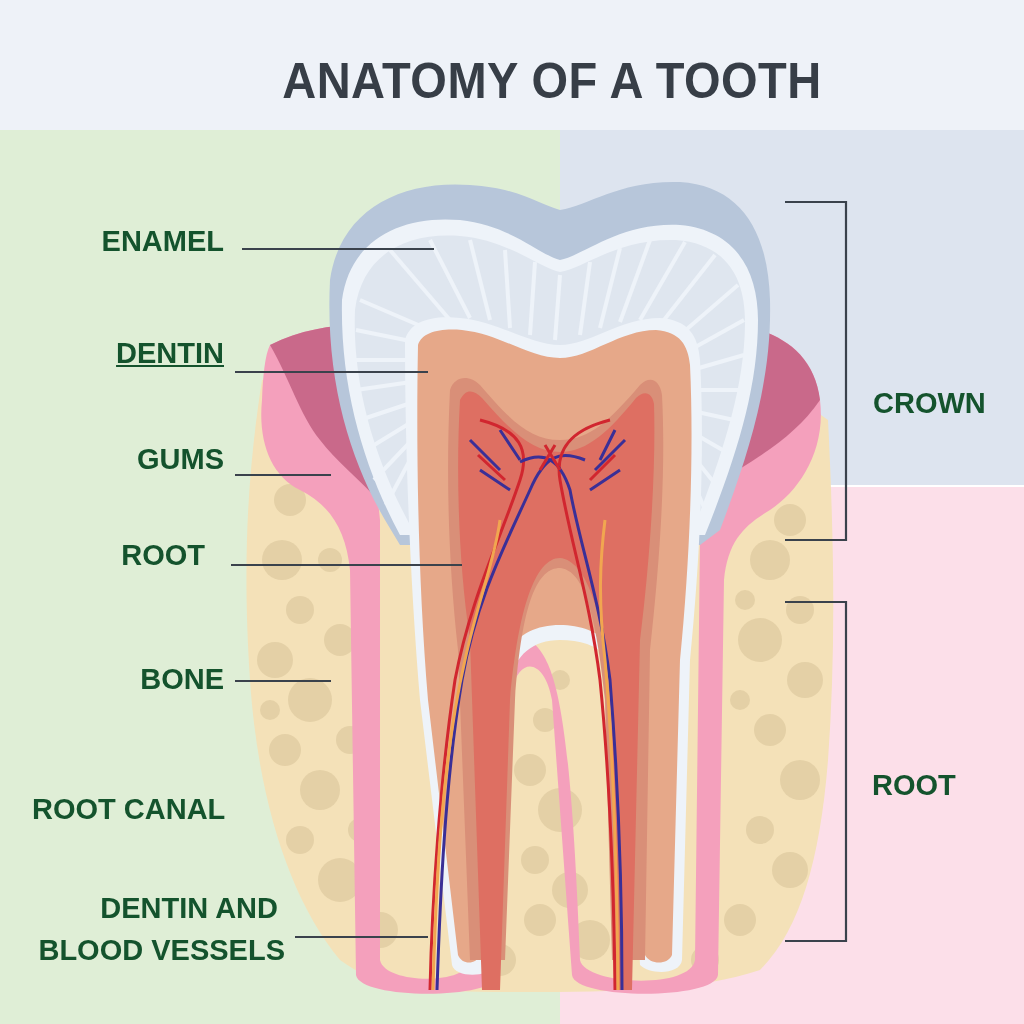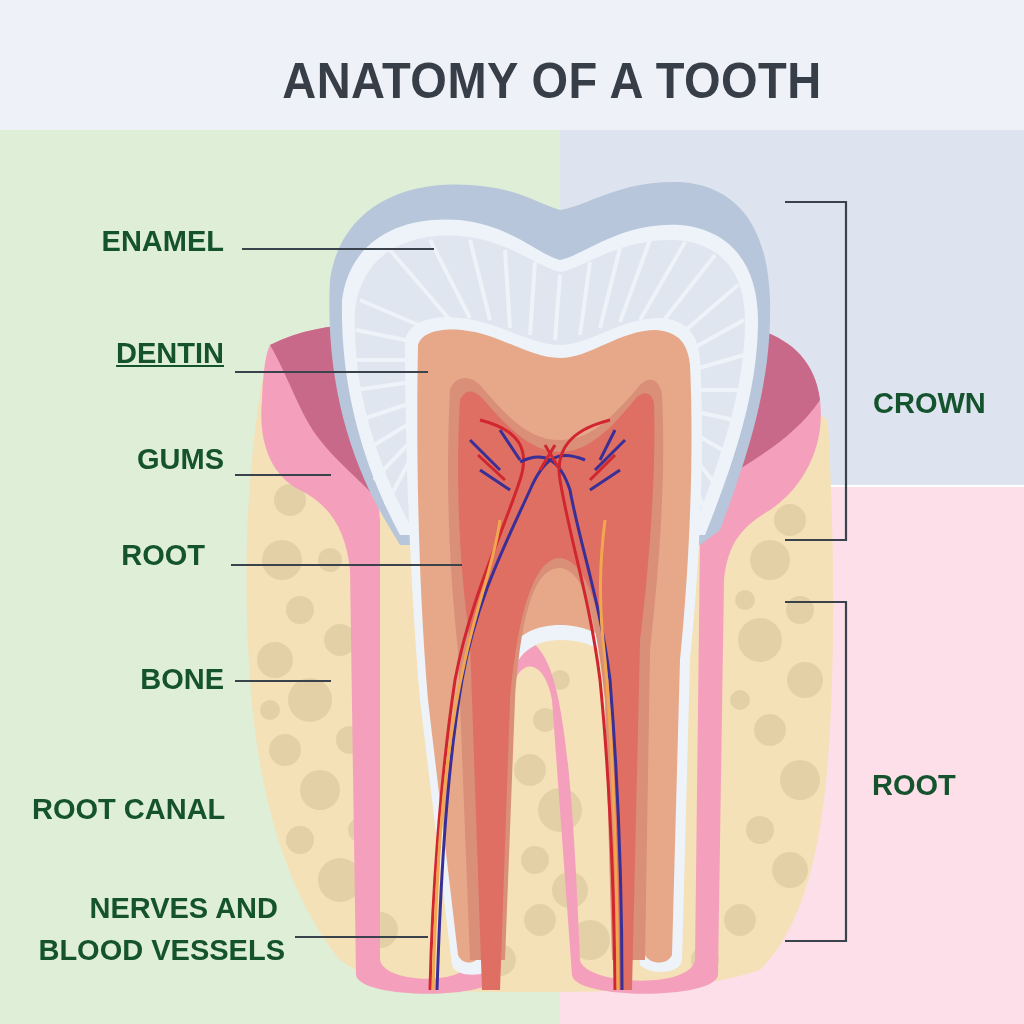--- a/index.html
+++ b/index.html
@@ -146,17 +146,17 @@
     <polyline points="785,602 846,602 846,941 785,941"></polyline>
   </g>
 </svg>
 
 <div class="label right" style="right:800px;top:221px;">ENAMEL</div>
 <div class="label right" style="right:800px;top:333px;text-decoration:underline;">DENTIN</div>
 <div class="label right" style="right:800px;top:439px;">GUMS</div>
 <div class="label right" style="right:819px;top:535px;">ROOT</div>
 <div class="label right" style="right:800px;top:659px;">BONE</div>
 <div class="label" style="left:32px;top:789px;">ROOT CANAL</div>
-<div class="label right" style="right:746px;top:888px;">NERVES AND</div>
+<div class="label right" style="right:746px;top:888px;">DENTIN AND</div>
 <div class="label right" style="right:739px;top:930px;text-align:center;">BLOOD VESSELS</div>
 
 <div class="label" style="left:873px;top:343px;margin-top:40px;">CROWN</div>
 <div class="label" style="left:872px;top:765px;">ROOT</div>
 
 </body></html>

